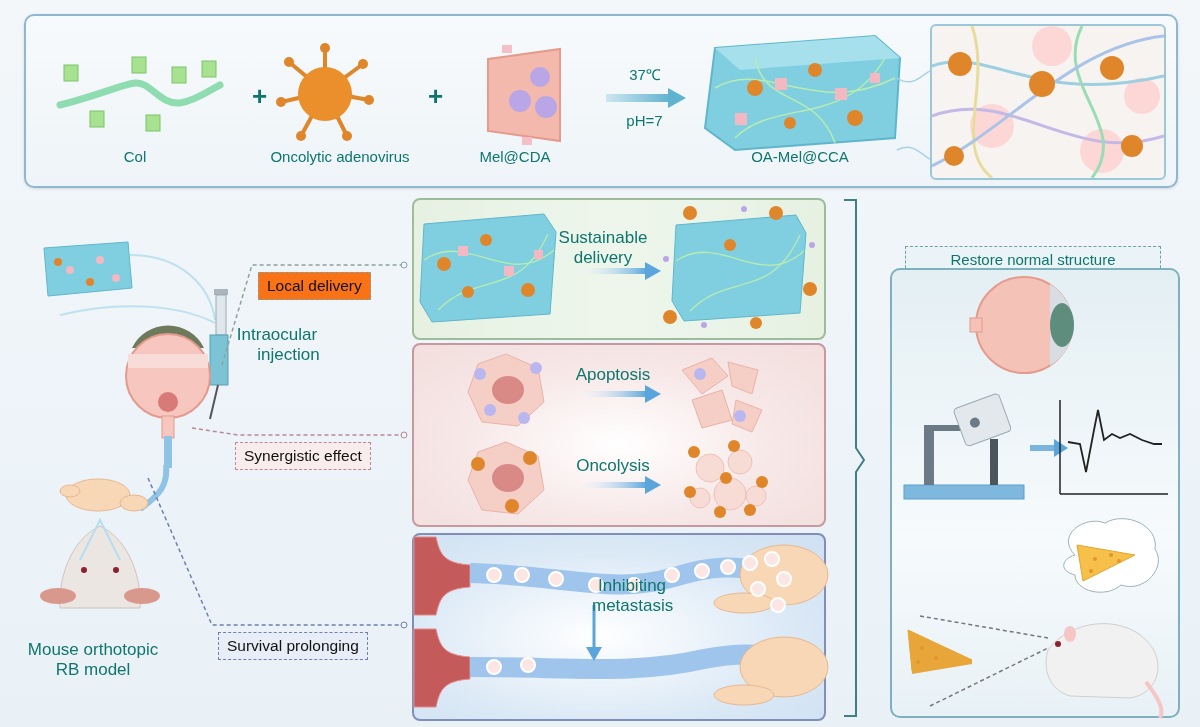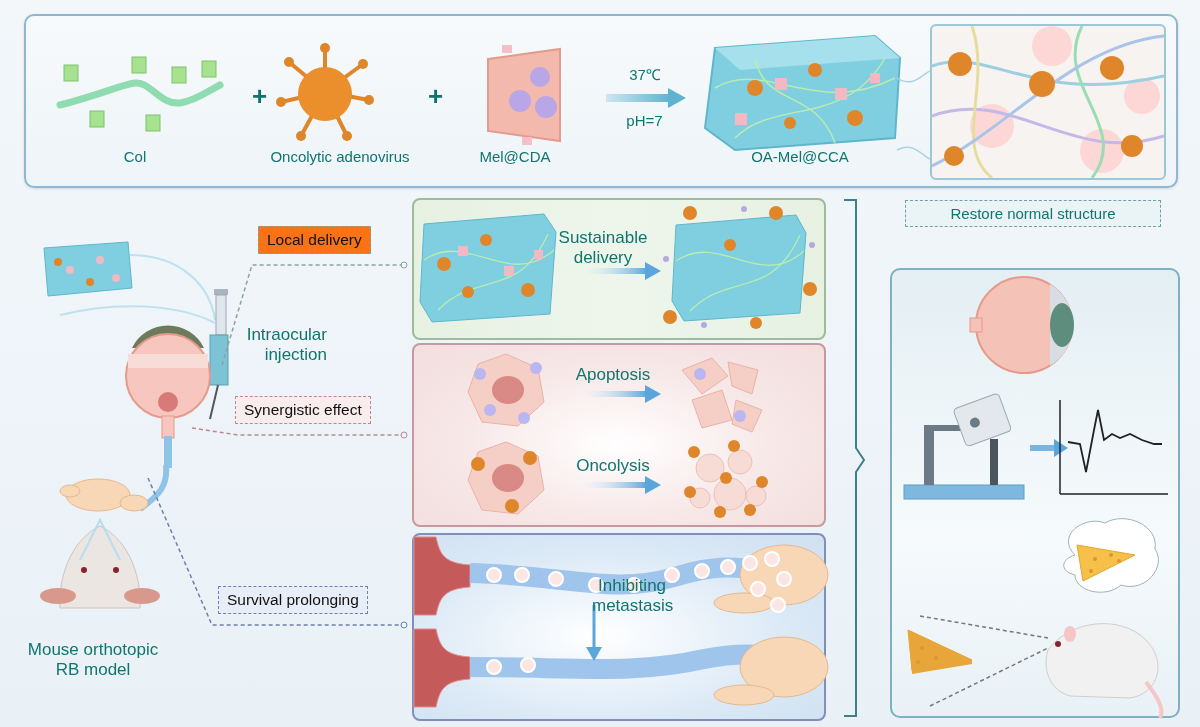--- a/index.html
+++ b/index.html
@@ -6,21 +6,21 @@
   body{width:1200px;height:727px;position:relative;overflow:hidden;
        background:linear-gradient(180deg,#f3f7fa 0%,#e9f1f7 100%);
        font-family:"Liberation Sans",sans-serif;color:#111;}
   .abs{position:absolute;}
   .lbl{font-family:"Liberation Sans",sans-serif;font-size:15px;color:#0f766e;text-align:center;line-height:1.15;}
   .lbl-lg{font-size:17px;}
   .top-panel{left:24px;top:14px;width:1150px;height:170px;border:2px solid #8fb7cf;border-radius:10px;
              background:linear-gradient(180deg,#f7fafc,#eef4f8);box-shadow:0 1px 3px rgba(0,0,0,.12);}
   .zoom-box{left:930px;top:24px;width:232px;height:152px;border:2px solid #9cc7d8;border-radius:6px;
             background:#f6f3f1;overflow:hidden;}
-  .dash-lbl{border:1.5px dashed #8aa39a;background:rgba(255,255,255,.55);padding:4px 8px;font-size:15.5px;}
+  .dash-lbl{border:1.5px dashed #8aa39a;background:rgba(255,255,255,.55);padding:4px 8px;font-size:15.5px;margin-top:46px;}
   .panel{border-radius:8px;}
   .p-green{left:412px;top:198px;width:410px;height:138px;border:2px solid #9dbc9a;background:linear-gradient(90deg,#e6f1e2,#eef6ec,#e6f1e2);}
   .p-red{left:412px;top:343px;width:410px;height:180px;border:2px solid #c49a9e;background:radial-gradient(ellipse at 50% 55%,#ffffff 0%,#f7e7e7 55%,#f2dedd 100%);}
   .p-blue{left:412px;top:533px;width:410px;height:184px;border:2px solid #7f8fb9;background:radial-gradient(ellipse at 45% 55%,#ffffff 0%,#dbe9f6 60%,#cfe0f1 100%);}
   .p-right{left:890px;top:268px;width:286px;height:446px;border:2px solid #7fb0bd;border-radius:10px;
            background:linear-gradient(180deg,#e4eff3,#f6fafc 60%,#e8f1f6);}
   svg{overflow:visible;}
 </style>
 </head>
 <body>
@@ -166,21 +166,21 @@
 </svg>
 
 <svg class="abs" style="left:118px;top:318px" width="100" height="150">
   <path d="M14 30 A40 40 0 0 1 86 30 Z" fill="#6e7a5c"></path>
   <circle cx="50" cy="58" r="42" fill="#f6c6bf" stroke="#e49a8c" stroke-width="2"></circle>
   <rect x="10" y="36" width="80" height="14" fill="#f7dcd7"></rect>
   <circle cx="50" cy="84" r="10" fill="#d77a78"></circle>
   <rect x="44" y="98" width="12" height="22" fill="#f6c6bf" stroke="#e49a8c"></rect>
   <rect x="46" y="118" width="8" height="32" fill="#8fc4e6"></rect>
 </svg>
-<div class="abs lbl lbl-lg" style="left:227px;top:325px;width:100px;text-align:right">
+<div class="abs lbl lbl-lg" style="left:227px;top:325px;width:100px;text-align:center">
   <div>Intraocular</div>
   <div style="padding-left:23px">injection</div>
 </div>
 
 <svg class="abs" style="left:120px;top:465px" width="60" height="50">
   <path d="M46 0 C48 20,40 30,20 44" stroke="#8fc4e6" stroke-width="6" fill="none"></path>
 </svg>
 
 <svg class="abs" style="left:58px;top:475px" width="95" height="45">
   <ellipse cx="40" cy="20" rx="32" ry="16" fill="#f8d7b6" stroke="#e6b88f"></ellipse>

